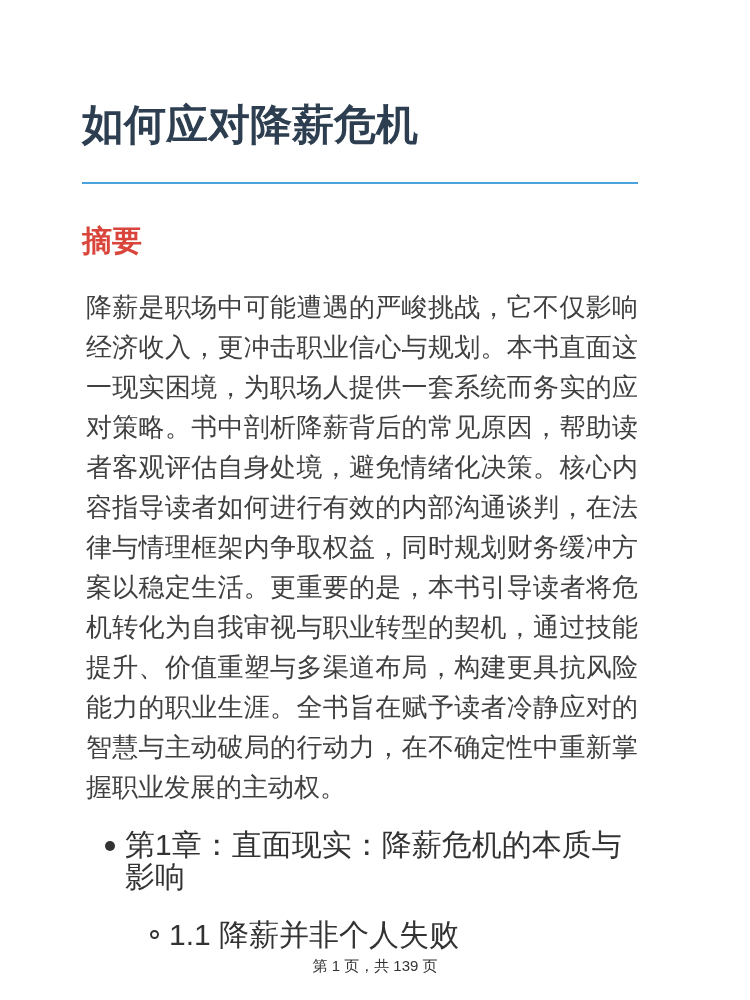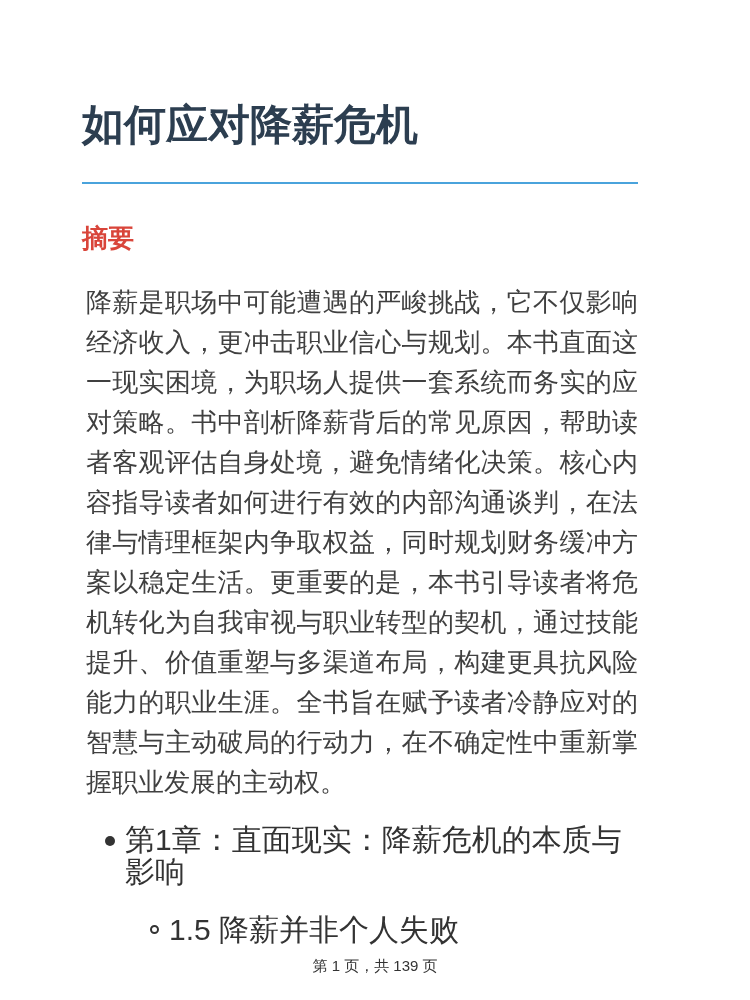--- a/index.html
+++ b/index.html
@@ -29,21 +29,21 @@
     font-weight: 700;
     color: var(--title-color);
     margin: 0;
   }
   .title-divider {
     border: none;
     border-top: 2px solid var(--divider-color);
     margin: 34px 0 0 0;
   }
   .section-heading {
-    font-size: 26px;
+    font-size: 30px;
     line-height: 1.15;
     font-weight: 700;
     color: var(--heading-color);
     margin: 40px 0 0 0;
   }
   .abstract-paragraph {
     font-size: 26px;
     line-height: 40px;
     color: var(--body-color);
     margin: 28px 0 0 4px;
@@ -110,21 +110,21 @@
 
   <ul class="toc-list">
     <li class="toc-item level-1">
       <span class="bullet bullet-disc"></span>
       <span>第1章：直面现实：降薪危机的本质与影响</span>
     </li>
     <li style="list-style:none;">
       <ul class="toc-sublist">
         <li class="toc-item level-2">
           <span class="bullet bullet-circle"></span>
-          <span>1.5 降薪并非个人失败</span>
+          <span>1.1 降薪并非个人失败</span>
         </li>
       </ul>
     </li>
   </ul>
 
 </div>
 
 <div class="page-footer">第 1 页，共 139 页</div>
 
 </body></html>

